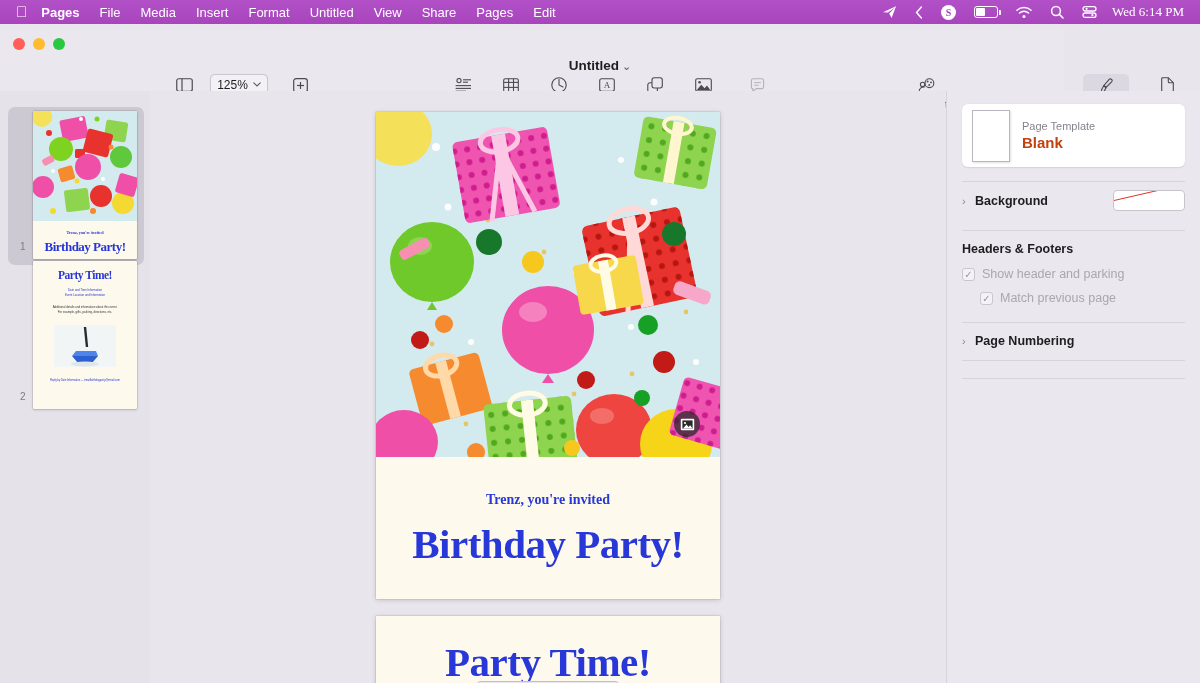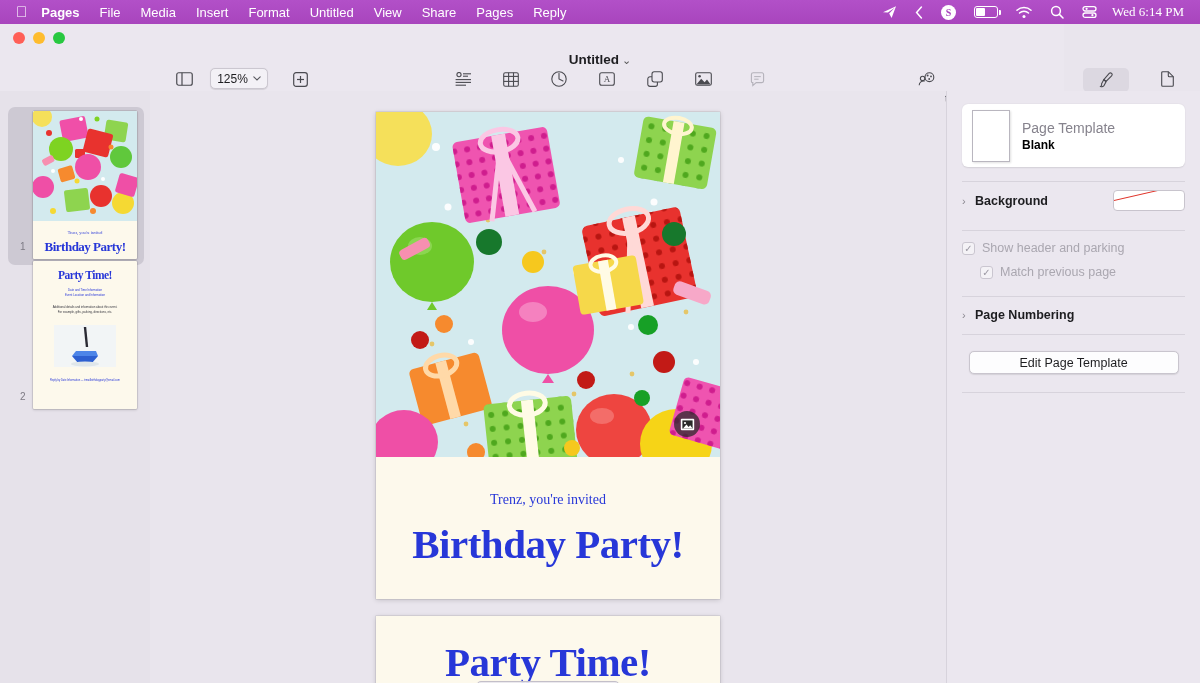--- a/index.html
+++ b/index.html
@@ -46,21 +46,21 @@
     background: #fff; border-radius: 1px; display: block; }
 
   
   #window {
     position: absolute; top: 24px; left: 0; width: 1200px; height: 659px;
     background: #e9e5ed; overflow: hidden;
   }
 
   
   #toolbar {
-    position: absolute; top: 0; left: 0; width: 1064px; height: 67px;
+    position: absolute; top: 6px; left: 0; width: 1064px; height: 67px;
     background: #ebe7ef;
   }
   #tl-lights { position: absolute; left: 13px; top: 8px; display: flex; gap: 8px; }
   #tl-lights span { width: 12px; height: 12px; border-radius: 50%; display: block; }
   .tl-red { background: #ff5f57; }
   .tl-yel { background: #febc2e; }
   .tl-grn { background: #28c840; }
 
   #doctitle {
     position: absolute; top: 28px; left: 0; width: 1200px; text-align: center;
@@ -123,21 +123,21 @@
     background: #fdf9ec;
     box-shadow: 0 0 0 0.5px rgba(0,0,0,0.13), 0 1px 5px rgba(0,0,0,0.17);
   }
   #page2 {
     position: absolute; left: 226px; top: 525px; width: 344px; height: 487px;
     background: #fdf9ec;
     box-shadow: 0 0 0 0.5px rgba(0,0,0,0.13), 0 1px 5px rgba(0,0,0,0.17);
   }
   .photo { position: relative; overflow: hidden; background: #cfe8ec; }
   .invite-sub {
-    font-family: "Liberation Serif", serif; font-weight: normal;
+    font-family: "Liberation Serif", serif; font-weight: bold;
     color: #2737d8; text-align: center;
   }
   .invite-title {
     font-family: "Liberation Serif", serif; font-weight: bold;
     color: #2737d8; text-align: center; letter-spacing: -0.5px;
   }
   .media-badge {
     position: absolute; width: 26px; height: 26px; border-radius: 50%;
     background: rgba(40,40,40,0.74);
     display: flex; align-items: center; justify-content: center;
@@ -167,22 +167,22 @@
   .tpl-card {
     margin: 13px 15px 0 15px; background: #ffffff; border-radius: 6px;
     height: 63px; display: flex; align-items: center; padding: 0 10px;
     box-shadow: 0 0.5px 1.5px rgba(0,0,0,0.10);
   }
   .tpl-thumb {
     width: 38px; height: 52px; background: #fff;
     border: 0.5px solid #b9b6bf; box-shadow: 1px 1px 2px rgba(0,0,0,0.12);
   }
   .tpl-meta { margin-left: 12px; }
-  .tpl-meta .k { font-size: 14px; color: #86838d; }
-  .tpl-meta .v { font-size: 12px; color: #000000; font-weight: bold; margin-top: 2px; }
+  .tpl-meta .k { font-size: 11px; color: #86838d; }
+  .tpl-meta .v { font-size: 15px; color: #c2410c; font-weight: bold; margin-top: 2px; }
 
   .hr { height: 0.5px; background: #d7d3dc; margin: 14px 15px 0 15px; }
   .row { display: flex; align-items: center; padding: 0 15px; height: 30px; }
   .disc { color: #8a8790; font-size: 11px; width: 13px; }
   .row .label { font-size: 12.5px; color: #1d1d20; font-weight: bold; }
   .nofill {
     margin-left: auto; width: 72px; height: 21px; background: #fff;
     border: 0.5px solid #c8c4cd; border-radius: 4px; position: relative; overflow: hidden;
   }
   .nofill::after {
@@ -212,21 +212,21 @@
   <span class="apple"></span>
   <span class="mi bold">Pages</span>
   <span class="mi">File</span>
   <span class="mi">Media</span>
   <span class="mi">Insert</span>
   <span class="mi">Format</span>
   <span class="mi">Untitled</span>
   <span class="mi">View</span>
   <span class="mi">Share</span>
   <span class="mi">Pages</span>
-  <span class="mi">Reply</span>
+  <span class="mi">Edit</span>
   <span class="spacer"></span>
 
   <span class="ri">
     <svg class="ico" width="15" height="14" viewBox="0 0 15 14">
         <path d="M1 7.2 14 1.2 9.6 13 7.2 8.6 13 2.4 5.9 7.6z" fill="#fff"></path>
       </svg>
   </span>
   <span class="ri">
     <svg class="ico" width="8" height="13" viewBox="0 0 8 13">
         <path d="M6.4 1 1.6 6.5 6.4 12" stroke="#fff" stroke-width="1.5" fill="none" stroke-linecap="round"></path>
@@ -672,39 +672,37 @@
     <div class="hr"></div>
 
     <div class="row" style="margin-top:4px">
       <span class="disc">›</span>
       <span class="label">Background</span>
       <span class="nofill"></span>
     </div>
 
     <div class="hr"></div>
 
+    <div class="sect-head" style="margin-top:12px">Headers &amp; Footers</div>
 
     <div class="chk-row" style="margin-top:6px">
       <span class="chk">✓</span>
       <span class="txt">Show header and parking</span>
     </div>
     <div class="chk-row" style="padding-left:33px">
       <span class="chk">✓</span>
       <span class="txt">Match previous page</span>
     </div>
 
     <div class="hr" style="margin-top:12px"></div>
 
     <div class="row" style="margin-top:3px">
       <span class="disc">›</span>
       <span class="label">Page Numbering</span>
     </div>
 
     <div class="hr" style="margin-top:4px"></div>
 
-    <div style="margin-top:17px">
-      <div class="btn-edit">Edit Page Template</div>
-    </div>
 
     <div class="hr" style="margin-top:18px"></div>
   </div>
 
 </div>
 
 </body></html>

